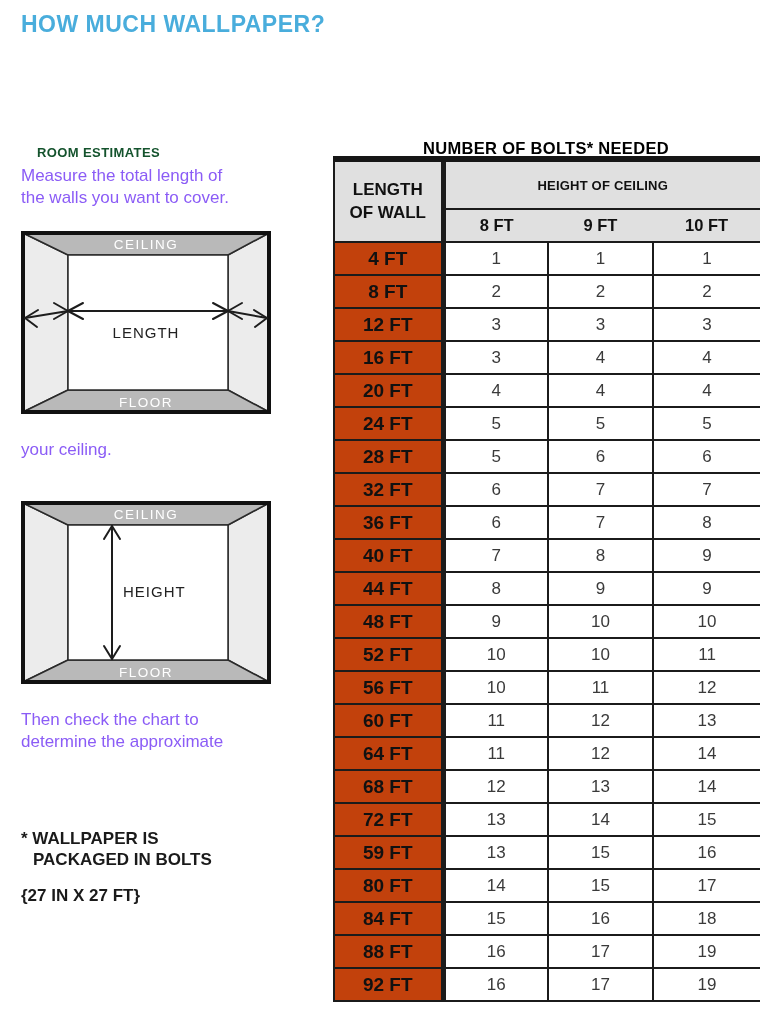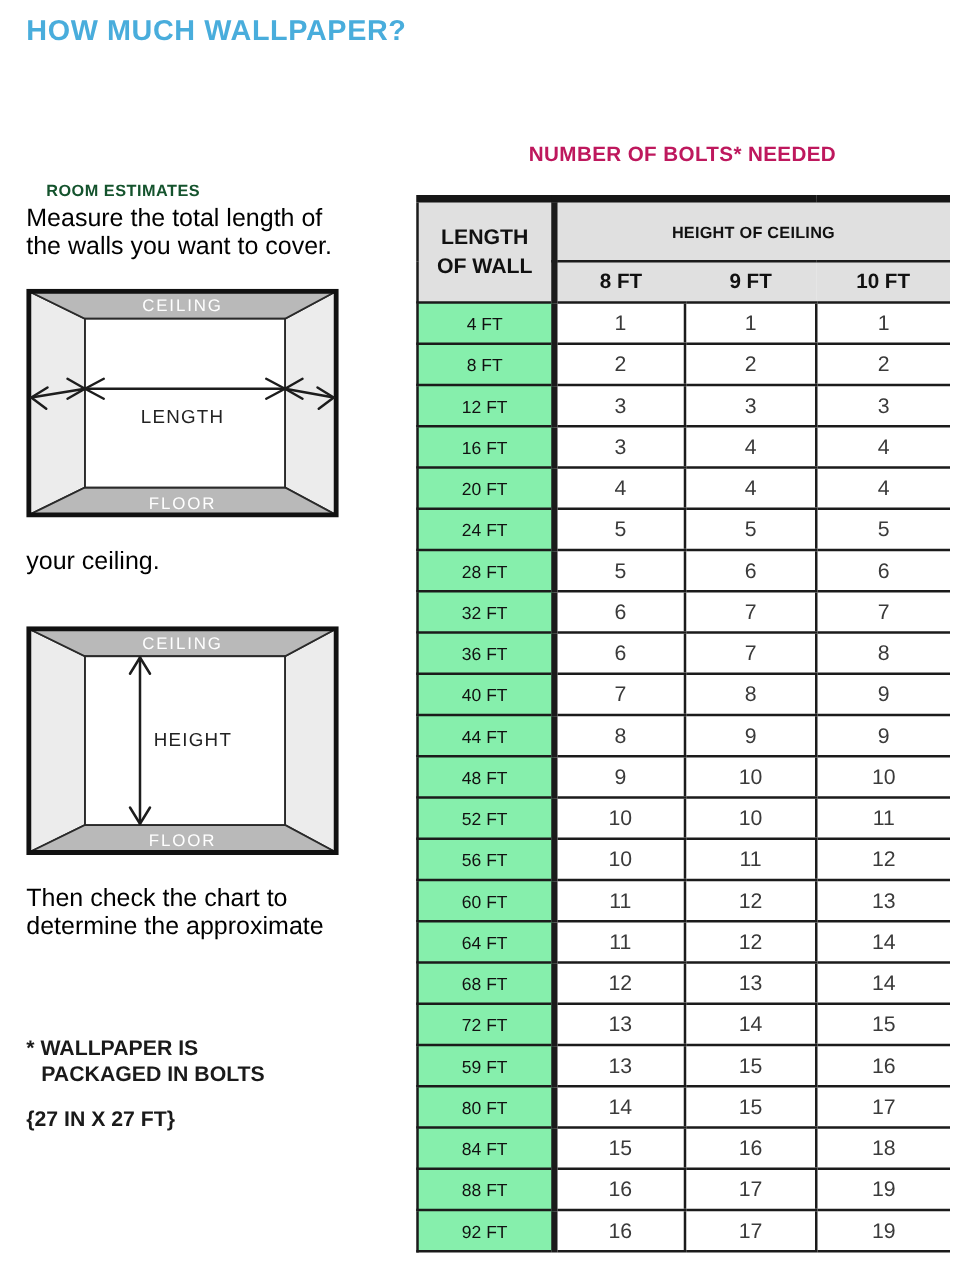--- a/index.html
+++ b/index.html
@@ -9,40 +9,40 @@
   }
   .abs{position:absolute;}
   .title{
     left:21px;top:11px;font-size:23px;font-weight:bold;
     color:#49ADDC;letter-spacing:0.5px;margin:0;
   }
   .section-heading{
     font-size:13px;font-weight:bold;color:#14532d;letter-spacing:0.4px;margin:16px;
   }
   .room-heading{left:21px;top:129px;}
-  .para{font-size:20px;color:#000000;line-height:21.5px;}
+  .para{font-size:17px;color:#8b5cf6;line-height:21.5px;}
   .p1{left:21px;top:165px;}
   .p2{left:21px;top:439px;}
   .p3{left:21px;top:709px;}
   .diagram{display:block;}
   .d1{left:21px;top:231px;}
   .d2{left:21px;top:501px;}
   .wall-side{fill:#ECECEC;stroke:#2a2a2a;stroke-width:1.5;}
   .wall-flat{fill:#B9B9B9;stroke:#2a2a2a;stroke-width:1.5;}
   .back-wall{fill:#ffffff;stroke:#2a2a2a;stroke-width:1.5;}
   .outer-frame{fill:none;stroke:#111111;stroke-width:4;}
   .lbl-white{fill:#ffffff;font-size:13.5px;letter-spacing:1.5px;text-anchor:middle;}
   .lbl-dark{fill:#222222;font-size:15px;letter-spacing:1px;}
   .arrow{stroke:#1d1d1d;stroke-width:2;fill:none;stroke-linecap:round;}
   .footnote{left:21px;top:829px;font-size:17px;font-weight:bold;color:#1a1a1a;line-height:20.5px;}
   .footnote .l2{padding-left:12px;}
   .boltinfo{left:21px;top:885px;font-size:17px;font-weight:bold;color:#1a1a1a;line-height:21.5px;}
   .table-heading{
-    left:333px;top:115px;width:426px;text-align:center;
-    font-size:16.5px;font-weight:bold;color:#be185d;letter-spacing:0.3px;
+    left:333px;top:139px;width:426px;text-align:center;
+    font-size:16.5px;font-weight:bold;color:#000000;letter-spacing:0.3px;
   }
   table.bolts{
     left:333px;top:156px;width:426px;
     border-collapse:collapse;table-layout:fixed;
     border-top:6px solid #161616;
   }
   table.bolts td{padding:0;text-align:center;vertical-align:middle;}
   td.corner{
     background:#E0E0E0;font-weight:bold;font-size:17px;color:#111111;
     white-space:pre-line;line-height:1.3;
@@ -50,21 +50,21 @@
   }
   td.hoc{
     background:#E0E0E0;font-weight:bold;font-size:13px;color:#111111;
     letter-spacing:0.2px;height:46px;border-bottom:2px solid #1b1b1b;
   }
   td.sub{
     background:#E0E0E0;font-weight:bold;font-size:16.5px;color:#111111;
     height:31px;border-bottom:2px solid #1b1b1b;
   }
   td.rowhead{
-    background:#86efac;font-weight:normal;font-size:14px;color:#111111;
+    background:#c2410c;font-weight:bold;font-size:19px;color:#111111;
     height:31px;
     border-left:2px solid #1b1b1b;border-right:5px solid #1b1b1b;border-bottom:2px solid #1b1b1b;
   }
   td.cell{
     font-size:17px;color:#3a3a3a;height:31px;border-bottom:2px solid #1b1b1b;
   }
   td.cell + td.cell{border-left:2px solid #1b1b1b;}
 </style>
 </head>
 <body>

